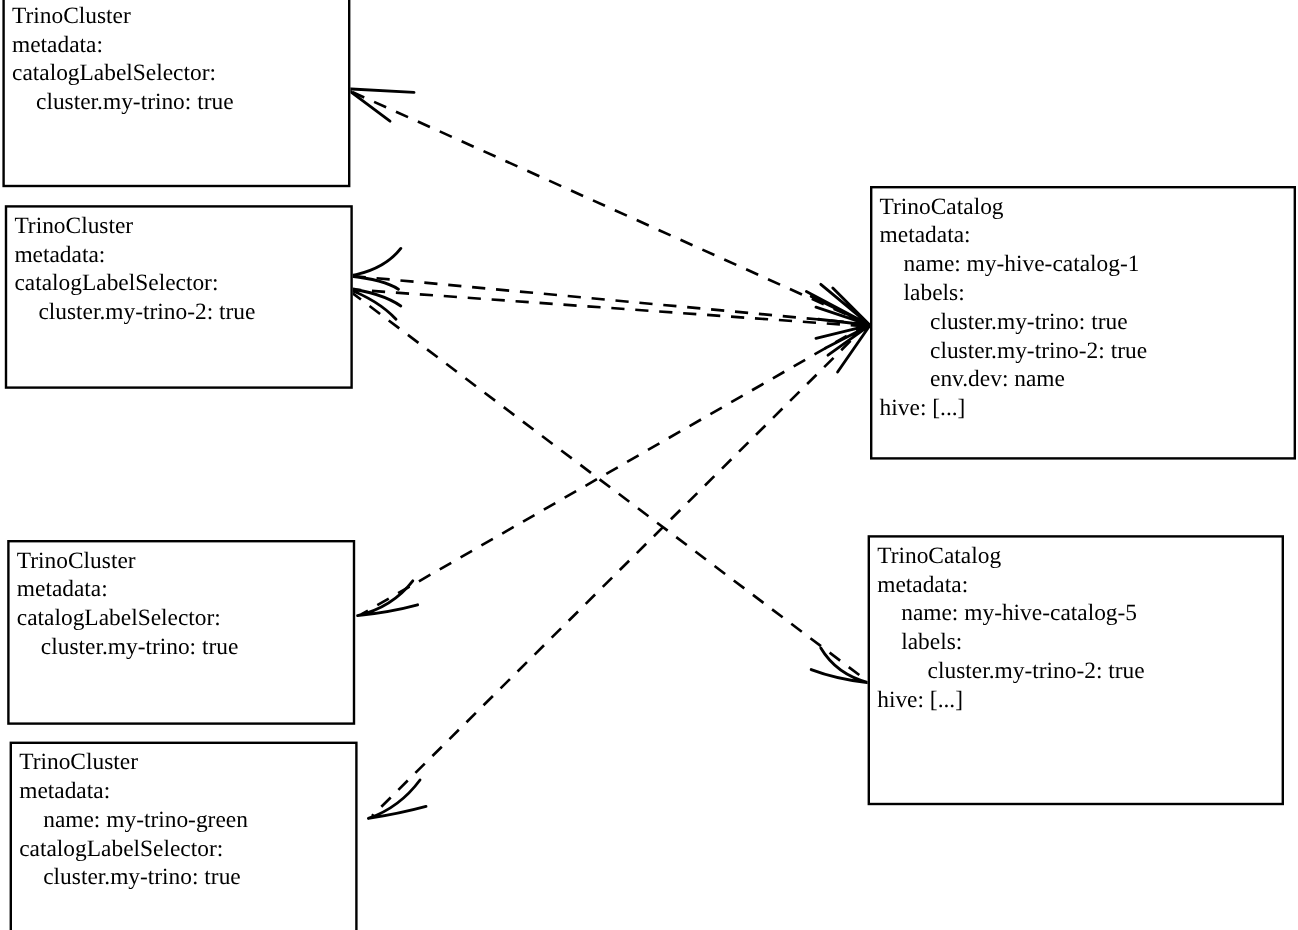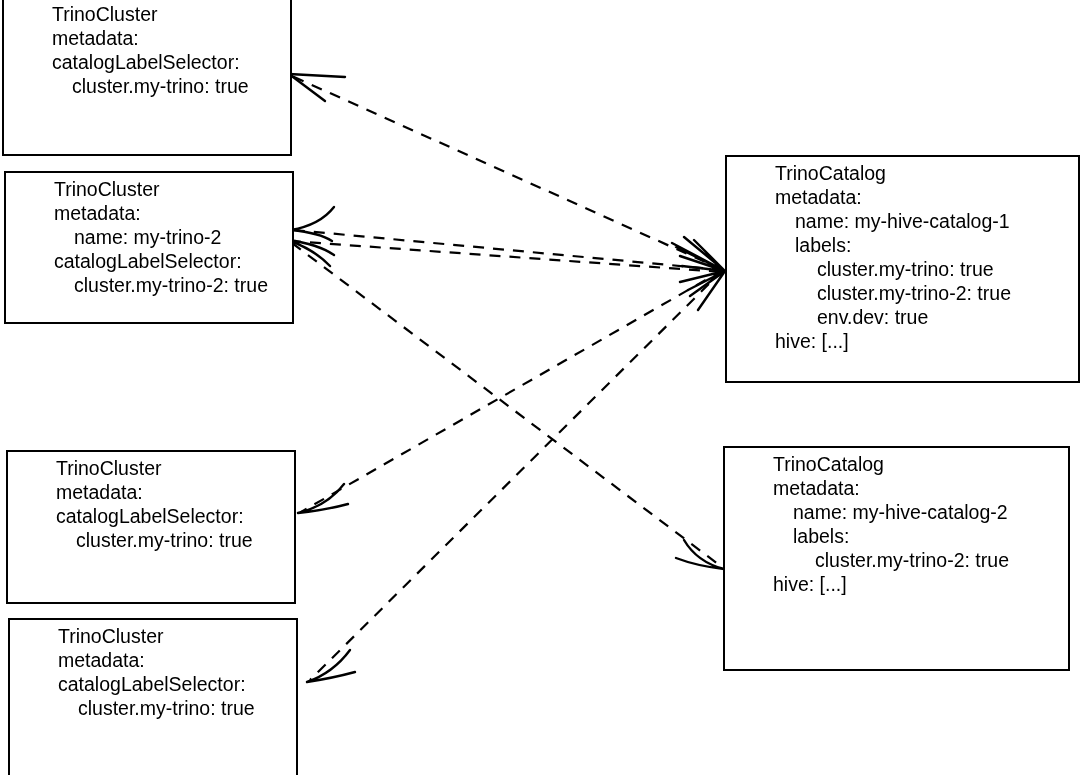--- a/index.html
+++ b/index.html
@@ -19,26 +19,25 @@
   }
   .node {
     position: absolute;
     box-sizing: border-box;
     border: 2px solid #000000;
     background: #ffffff;
     padding: 4px 0 0 6px;
     z-index: 2;
   }
   .node .line {
-    font-family: Liberation Sans, sans-serif;
+    font-family: Liberation Serif, serif;
     font-size: 19.5px;
     line-height: 24px;
     color: #000000;
     white-space: pre;
-    margin-left: 42px;
   }
   .indent-1 { padding-left: 20px; }
   .indent-2 { padding-left: 42px; }
   svg#edges {
     position: absolute;
     left: 0;
     top: 0;
     width: 1082px;
     height: 775px;
     z-index: 1;
@@ -90,52 +89,52 @@
   <div class="node" style="left:2px; top:-4px; width:290px; height:160px;">
     <div class="line">TrinoCluster</div>
     <div class="line">metadata:</div>
     <div class="line">catalogLabelSelector:</div>
     <div class="line indent-1">cluster.my-trino: true</div>
   </div>
 
   <div class="node" style="left:4px; top:171px; width:290px; height:153px;">
     <div class="line">TrinoCluster</div>
     <div class="line">metadata:</div>
-    <div class="line indent-1">name: my-trino-2</div>
     <div class="line">catalogLabelSelector:</div>
     <div class="line indent-1">cluster.my-trino-2: true</div>
   </div>
 
   <div class="node" style="left:6px; top:450px; width:290px; height:154px;">
     <div class="line">TrinoCluster</div>
     <div class="line">metadata:</div>
     <div class="line">catalogLabelSelector:</div>
     <div class="line indent-1">cluster.my-trino: true</div>
   </div>
 
   <div class="node" style="left:8px; top:618px; width:290px; height:160px;">
     <div class="line">TrinoCluster</div>
     <div class="line">metadata:</div>
+    <div class="line indent-1">name: my-trino-green</div>
     <div class="line">catalogLabelSelector:</div>
     <div class="line indent-1">cluster.my-trino: true</div>
   </div>
 
   <div class="node" style="left:725px; top:155px; width:355px; height:228px;">
     <div class="line">TrinoCatalog</div>
     <div class="line">metadata:</div>
     <div class="line indent-1">name: my-hive-catalog-1</div>
     <div class="line indent-1">labels:</div>
     <div class="line indent-2">cluster.my-trino: true</div>
     <div class="line indent-2">cluster.my-trino-2: true</div>
-    <div class="line indent-2">env.dev: true</div>
+    <div class="line indent-2">env.dev: name</div>
     <div class="line">hive: [...]</div>
   </div>
 
   <div class="node" style="left:723px; top:446px; width:347px; height:225px;">
     <div class="line">TrinoCatalog</div>
     <div class="line">metadata:</div>
-    <div class="line indent-1">name: my-hive-catalog-2</div>
+    <div class="line indent-1">name: my-hive-catalog-5</div>
     <div class="line indent-1">labels:</div>
     <div class="line indent-2">cluster.my-trino-2: true</div>
     <div class="line">hive: [...]</div>
   </div>
 
 </div>
 
 </body></html>

